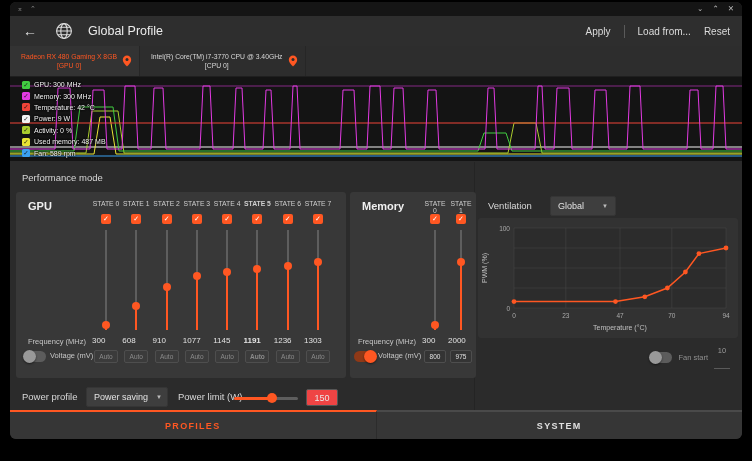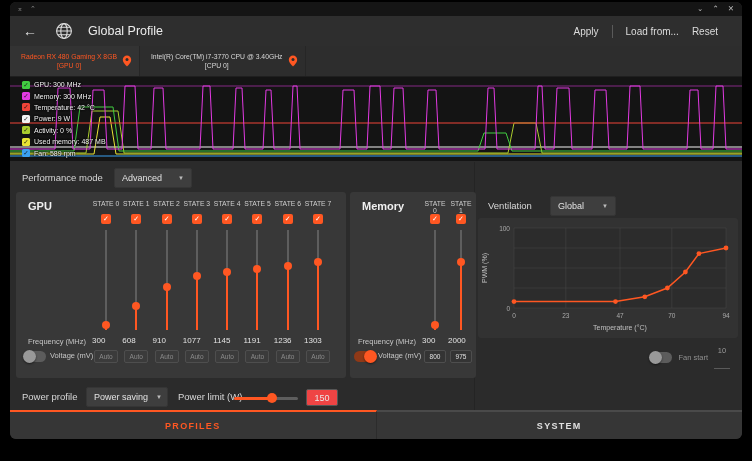--- a/index.html
+++ b/index.html
@@ -10,21 +10,21 @@
   
   .titlebar{position:absolute;top:0;left:0;right:0;height:14px;background:#151515;display:flex;align-items:center}
   .tb-left{position:absolute;left:7px;display:flex;gap:7px;color:#8f8f8f;font-size:7px;line-height:14px}
   .tb-title{width:100%;text-align:center;font-size:7.5px;color:#c9c9c9}
   .tb-right{position:absolute;right:8px;display:flex;gap:9px;font-size:7.5px;color:#bdbdbd;line-height:14px}
   
   .header{position:absolute;top:14px;left:0;right:0;height:30px;background:#2e2e2e;display:flex;align-items:center}
   .back{margin-left:13px;font-size:14px;color:#e3e3e3}
   .globe{margin-left:17px}
   .h-title{margin-left:14px;font-size:12.5px;color:#ececec}
-  .h-actions{margin-left:auto;margin-right:24px;display:flex;align-items:center;gap:13px;font-size:10px;color:#dcdcdc}
+  .h-actions{margin-left:auto;margin-right:12px;display:flex;align-items:center;gap:13px;font-size:10px;color:#dcdcdc}
   .h-sep{width:1px;height:13px;background:#5a5a5a}
   
   .tabbar{position:absolute;top:44px;left:0;right:0;height:30px;background:#2d2d2d;border-bottom:1px solid #1f1f1f;display:flex}
   .dev-tab{display:flex;align-items:center;padding:0 7px 0 11px;gap:5px;border-right:1px solid #262626}
   .dev-tab .lines{display:flex;flex-direction:column;align-items:center;line-height:9px;font-size:6.8px;color:#d8d8d8;text-align:center}
   .dev-tab.selected{background:#333333}
   .dev-tab.selected .lines{color:#ff5722}
   
   .monitor{position:absolute;top:75px;left:0;right:0;height:84px;background:#141414}
   .monitor svg{position:absolute;left:0;top:0}
@@ -178,24 +178,20 @@
         <div class="lg-item">
           <span class="lg-cb" style="background: rgb(58, 160, 240);">✓</span>
           <span class="lg-lb">Fan: 589 rpm</span>
         </div>
       </div>
   </div>
 
   <div class="v-div"></div>
 
   <span class="txt-label" style="left:12px;top:166px">Performance mode</span>
-  <div class="dropdown" style="left:104px;top:166px;width:78px">
-    <span class="dd-label">Advanced</span>
-    <span class="dd-caret">▼</span>
-  </div>
 
   <div class="card" id="gpu-card">
     <div class="card-title">GPU</div>
     <div class="row-label" style="left:12px;top:144px">Frequency (MHz)</div>
     <div class="toggle-wrap" style="left:8px;top:159px">
       <div class="toggle" id="gpu-volt-toggle">
           <div class="knob"></div>
         </div>
     </div>
     <div class="row-label" style="left:34px;top:158px">Voltage (mV)</div>
@@ -248,21 +244,21 @@
           <div class="state-label">STATE 4</div>
           <div class="state-check">✓</div>
           <div class="vslider">
             <div class="vs-track"></div>
             <div class="vs-fill" style="height: 58.0758px;"></div>
             <div class="vs-handle" style="bottom: 54.0758px;"></div>
           </div>
           <div class="state-freq">1145</div>
           <div class="state-volt disabled" style="width: 24px;">Auto</div>
         </div>
-        <div class="state-col" style="left: 227.45px; width: 28px;">
+        <div class="state-col" style="left: 227.45px; width: 28px; font-weight: bold;">
           <div class="state-label">STATE 5</div>
           <div class="state-check">✓</div>
           <div class="vslider">
             <div class="vs-track"></div>
             <div class="vs-fill" style="height: 60.9651px;"></div>
             <div class="vs-handle" style="bottom: 56.9651px;"></div>
           </div>
           <div class="state-freq">1191</div>
           <div class="state-volt disabled" style="width: 24px;">Auto</div>
         </div>

